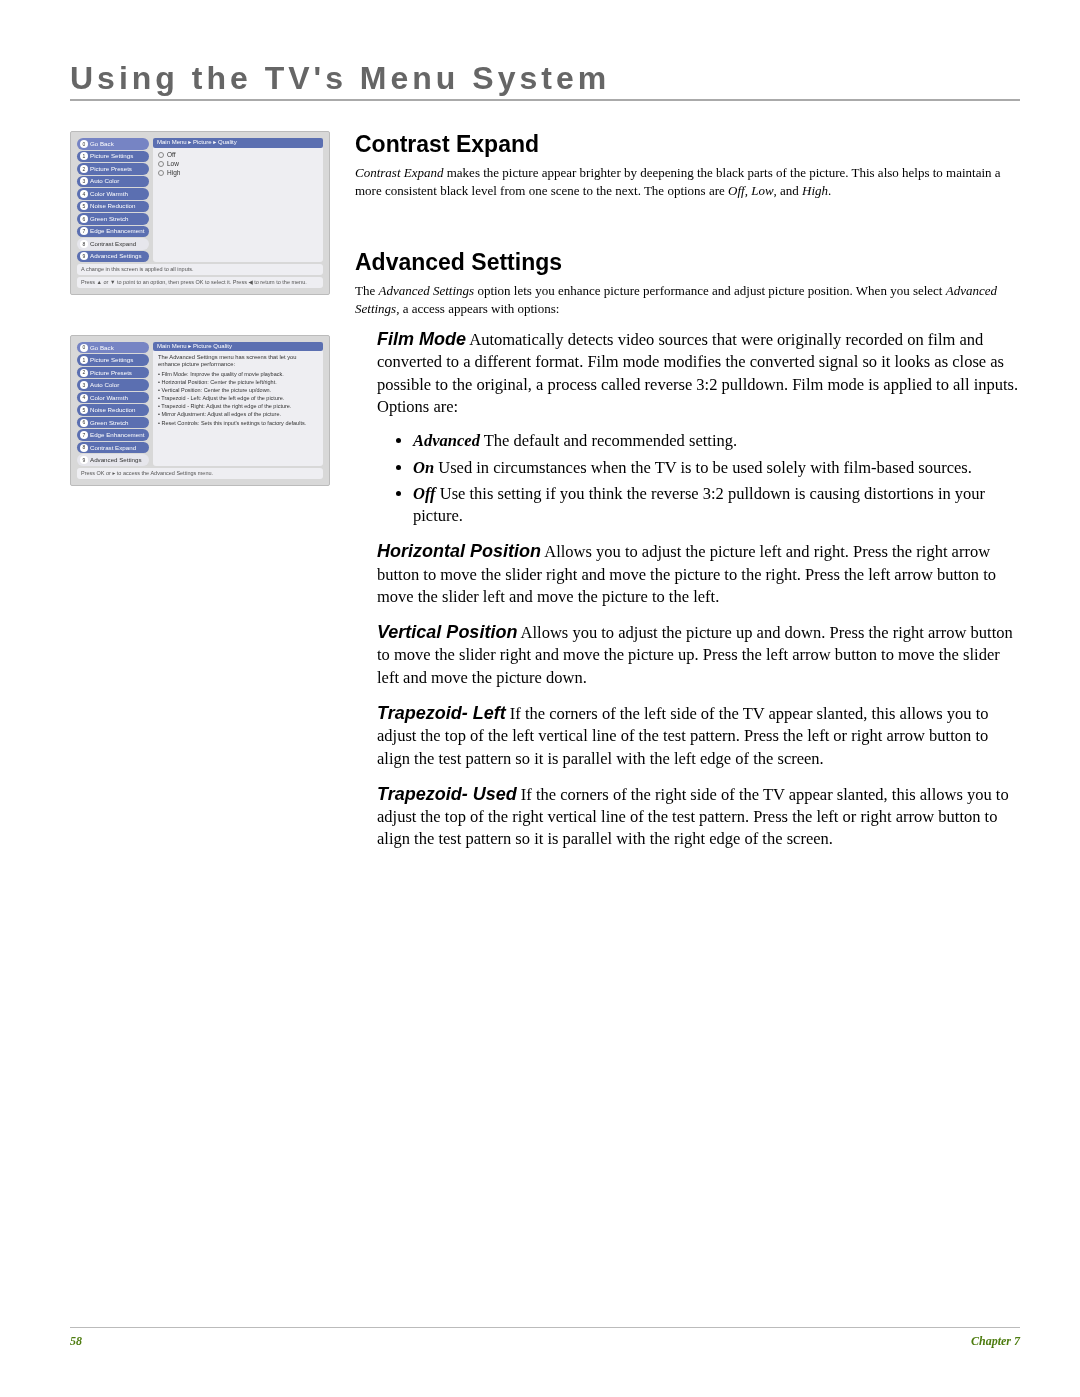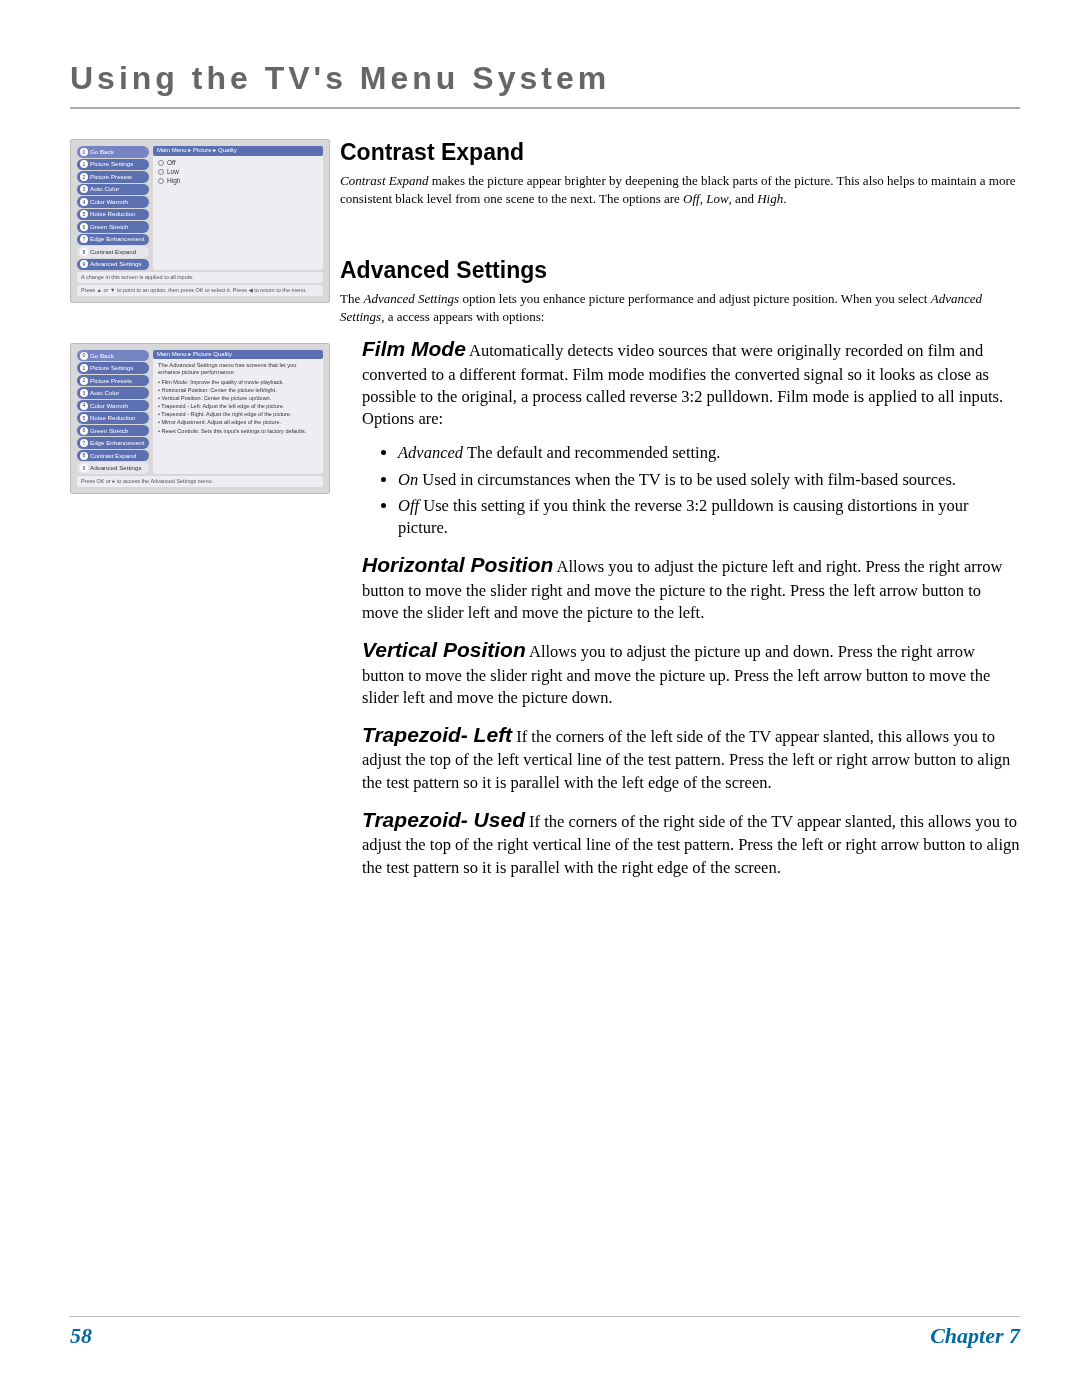--- a/index.html
+++ b/index.html
@@ -12,24 +12,24 @@
     position: relative;
     padding: 60px 60px 40px 70px;
   }
   .page-title {
     font-family: Arial, Helvetica, sans-serif;
     font-size: 32px;
     font-weight: bold;
     letter-spacing: 4px;
     color: #666;
     border-bottom: 2px solid #aaa;
-    padding-bottom: 10px;
+    padding-bottom: 2px;
     margin-bottom: 30px;
   }
-  .layout { display: flex; gap: 10px; }
+  .layout { display: flex; gap: 25px; }
   .left-col { width: 260px; flex: 0 0 260px; display: flex; flex-direction: column; gap: 40px; }
   .right-col { flex: 1; }
 
   .menu-shot {
     background: #d8d8d8;
     border: 1px solid #bbb;
     padding: 6px;
     font-family: Arial, Helvetica, sans-serif;
     font-size: 7px;
     line-height: 1.25;
@@ -85,36 +85,36 @@
   .section { margin-bottom: 50px; }
   .body-p {
     font-size: 13px;
     line-height: 1.35;
     margin-bottom: 10px;
   }
   .indent-block { margin-left: 22px; }
   .sub-p { font-size: 16.5px; line-height: 1.35; margin-bottom: 12px; }
   ul.bullets { list-style: disc; margin: 6px 0 12px 36px; }
   ul.bullets li { font-size: 16.5px; line-height:1.35; margin-bottom:4px; }
-  .b { font-weight: bold; font-style: italic; font-family: Arial, Helvetica, sans-serif; font-size:21px; }
-  .bi { font-weight:normal; font-style: italic; }
+  .b { font-weight: bold; font-style: italic; font-family: Arial, Helvetica, sans-serif; font-size:18px; }
+  .bi { font-weight:bold; font-style: italic; }
   .it { font-style: italic; }
   .note { font-style: italic; font-size:16.5px; margin-bottom:12px; }
   .note .nlabel { font-weight:bold; }
 
   .footer {
     position: absolute;
     bottom: 48px; left: 70px; right: 60px;
     display: flex; justify-content: space-between;
     border-top: 1px solid #bbb;
     padding-top: 6px;
     font-style: italic;
     font-weight: bold;
-    font-size: 22px;
-    color: #0369a1;
+    font-size: 12px;
+    color: #4d7c0f;
   }
 </style>
 </head>
 <body>
 
 <div class="page-title">Using the TV's Menu System</div>
 
 <div class="layout">
 
   <div class="left-col">

